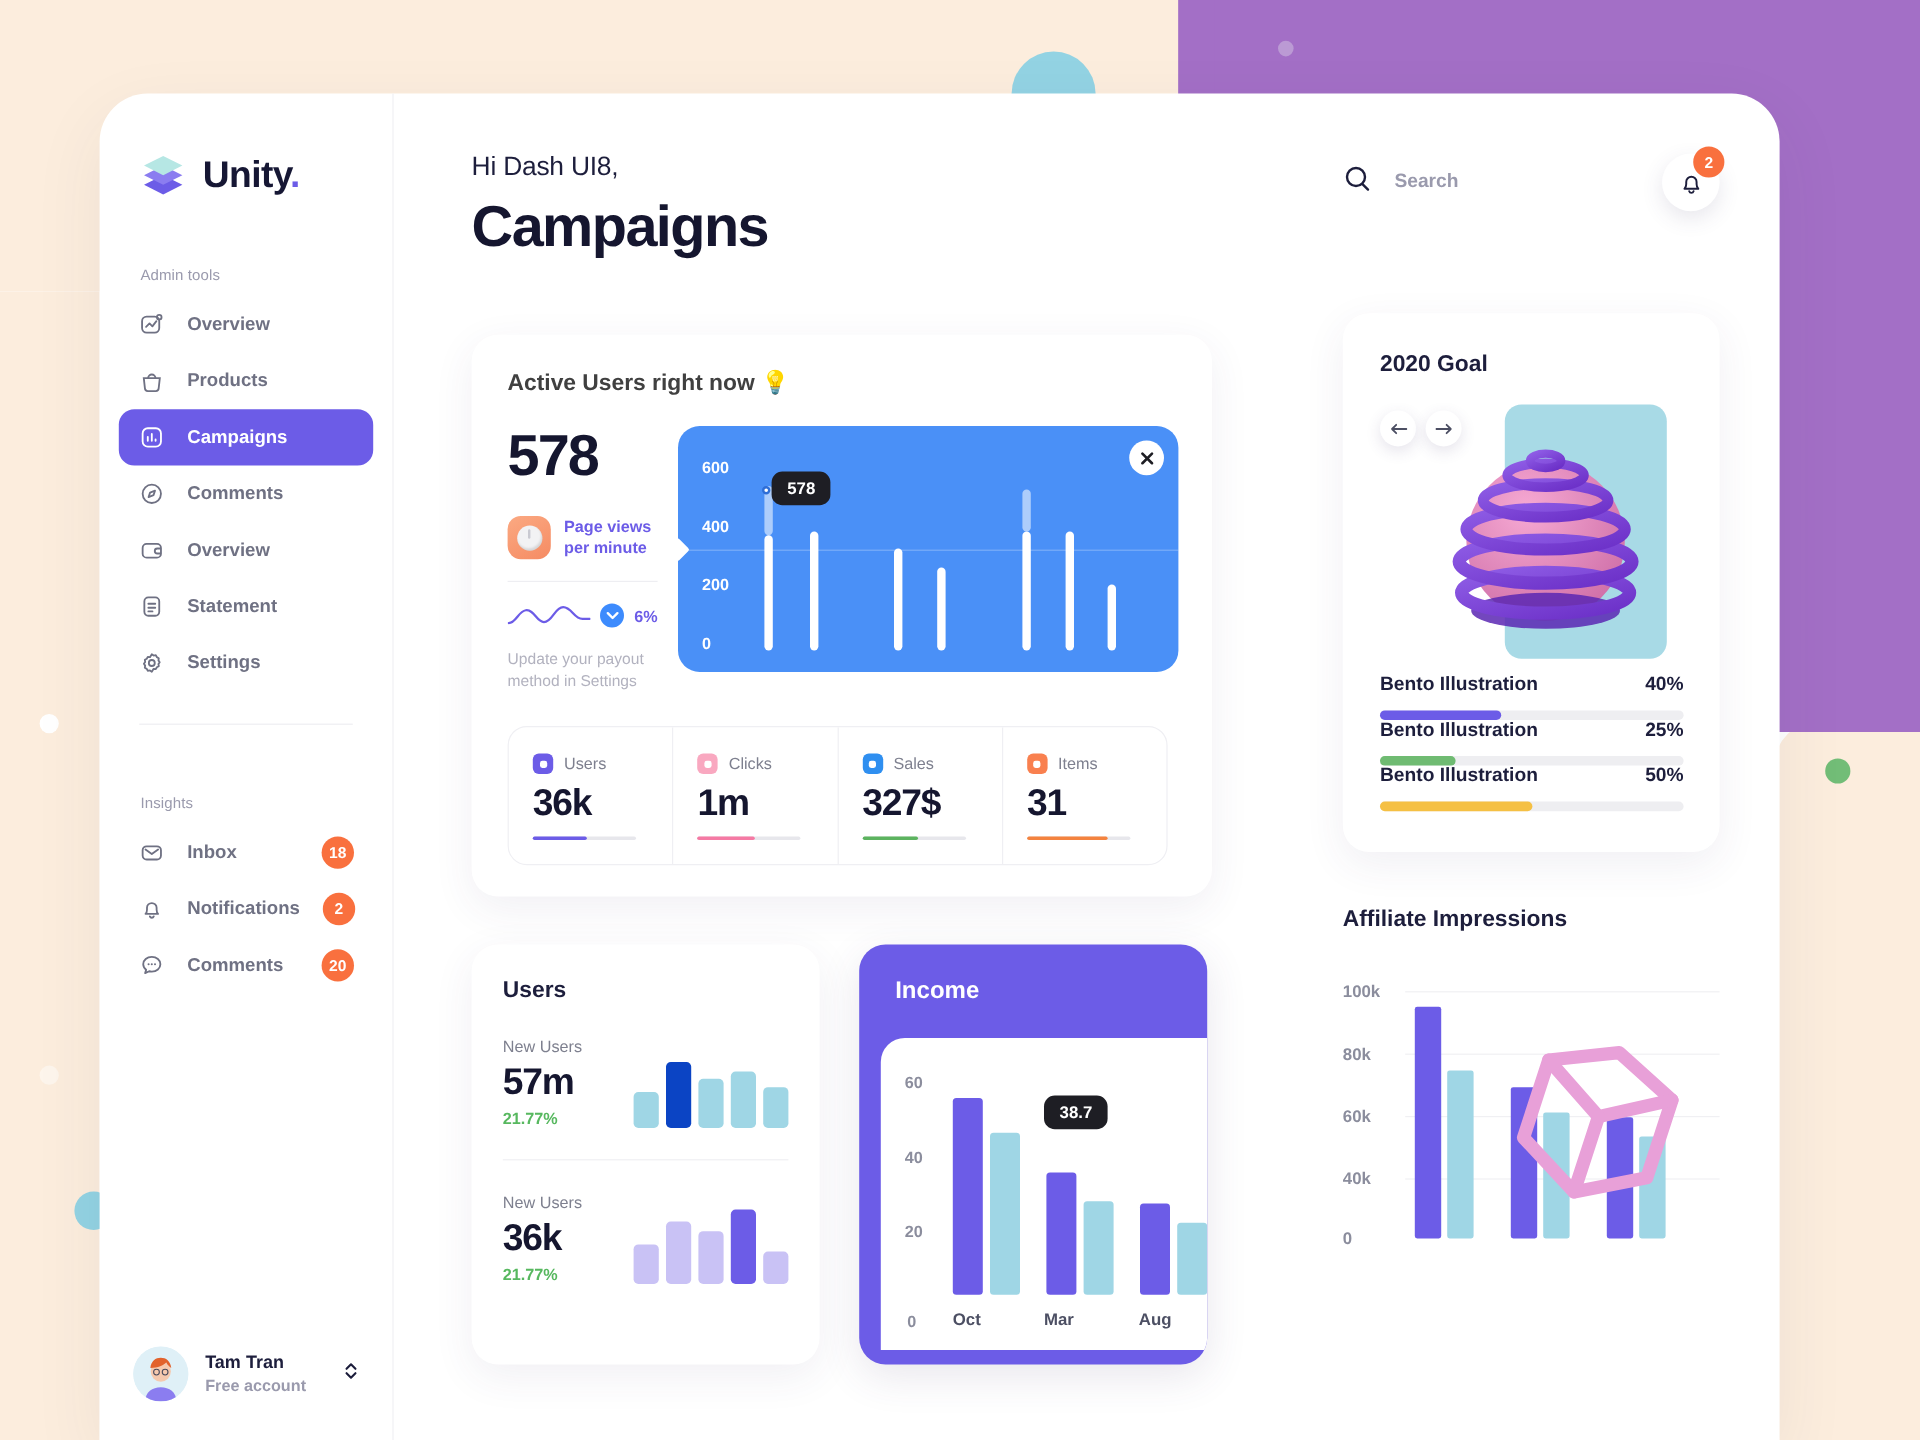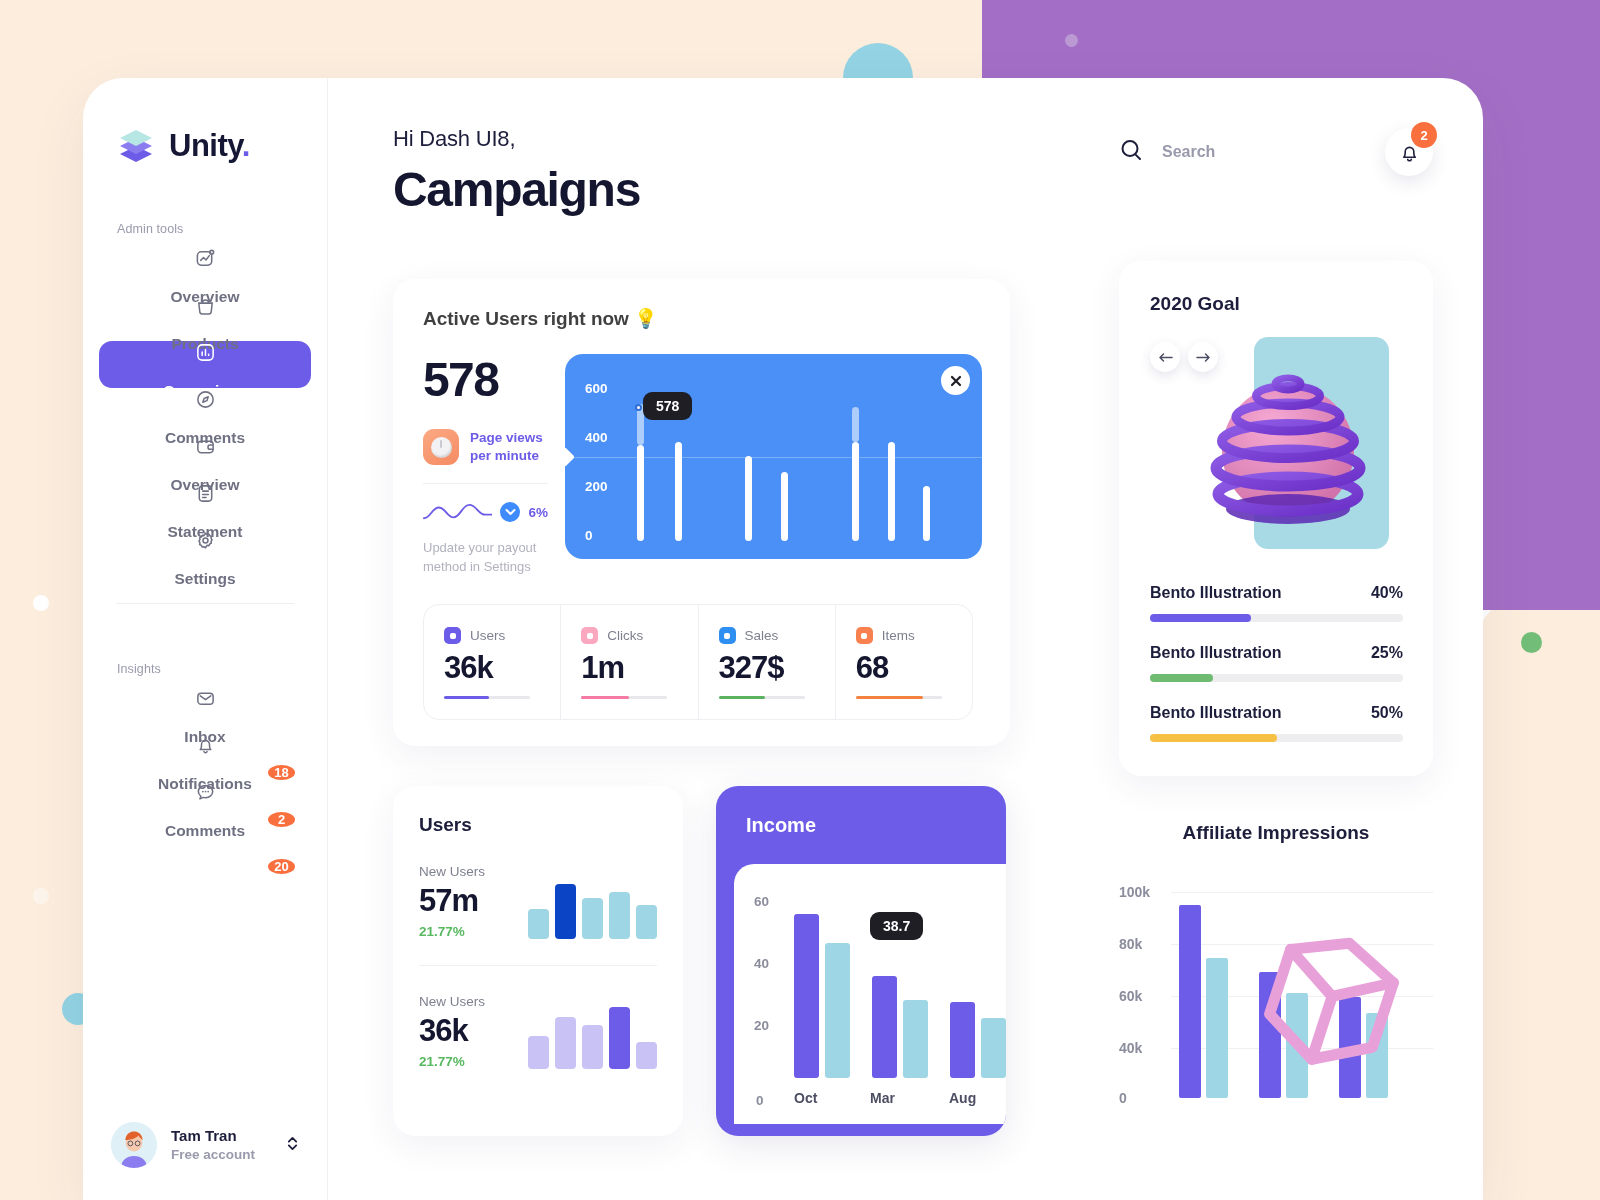--- a/index.html
+++ b/index.html
@@ -58,21 +58,21 @@
   .brand-text { font-size:31px; font-weight:700; color:#161734; letter-spacing:-.5px; }
   .brand-dot { color:#6c5ce7; }
 
   .nav-section-title {
     font-size:12.5px; color:#9a9aad; padding:0 0 0 34px; margin-top:58px; margin-bottom:11px;
     letter-spacing:.1px;
   }
   .nav-item {
     display:flex; align-items:center; gap:19px;
     height:47px; margin:0 16px; padding:0 16px; border-radius:13px;
-    color:#6f7183; font-size:15.5px; font-weight:600; cursor:pointer;flex-direction:column;
+    color:#6f7183; font-size:15.5px; font-weight:600; cursor:pointer;
   }
   .nav-item .ico { width:22px; height:22px; flex:0 0 22px; display:flex; align-items:center; justify-content:center; }
   .nav-item.active { background:#6c5ce7; color:#ffffff; }
   .nav-item .badge {
     margin-left:auto; min-width:27px; height:27px; border-radius:50%;
     background:#f9703e; color:#fff; font-size:13px; font-weight:700;
     display:flex; align-items:center; justify-content:center;
   }
   .nav-divider { height:1px; background:#eeeef2; margin:27px 33px 0 33px; }
 
@@ -201,30 +201,30 @@
   .goal-hero { position:relative; height:225px; margin-top:22px; }
   .arrows { position:absolute; left:0; top:5px; display:flex; gap:8px; z-index:3; }
   .arrow-btn {
     width:30px; height:30px; border-radius:50%; background:#fff;
     box-shadow:0 4px 12px rgba(70,60,110,.14);
     display:flex; align-items:center; justify-content:center; font-size:13px; color:#4c4f63; cursor:pointer;
   }
   .hero-rect { position:absolute; right:14px; top:0; width:135px; height:212px; background:#a8dae6; border-radius:14px; }
   .hero-ball { position:absolute; left:56px; top:26px; width:164px; height:164px; }
 
-  .goal-row { margin-top:22px; }
+  .goal-row { }
   .goal-row:first-of-type { margin-top:26px; }
   .goal-head { display:flex; justify-content:space-between; align-items:baseline; }
   .goal-name { font-size:16px; font-weight:700; color:#1d1e3c; }
   .goal-pct { font-size:16px; font-weight:700; color:#1d1e3c; }
   .goal-track { height:8px; border-radius:5px; background:#eeeef1; margin-top:12px; position:relative; }
   .goal-fill { position:absolute; left:0; top:0; height:100%; border-radius:5px; }
 
   .aff { margin-top:46px; position:relative; }
-  .aff-title { font-size:19px; font-weight:700; color:#1d1e3c;text-align:center; }
+  .aff-title { font-size:19px; font-weight:700; color:#1d1e3c; }
   .aff-chart { position:relative; height:230px; margin-top:48px; }
   .aff-grid { position:absolute; left:52px; right:0; top:0; bottom:24px; }
   .aff-grid .gl { position:absolute; left:0; right:0; height:1px; background:#f0f0f3; }
   .aff-y { position:absolute; left:0; top:0; bottom:24px; width:48px; }
   .aff-y div { position:absolute; font-size:14px; font-weight:600; color:#8b8d9d; }
   .aff-plot { position:absolute; left:60px; right:0; top:0; bottom:24px; }
   .aff-group { position:absolute; bottom:0; height:100%; display:flex; align-items:flex-end; gap:5px; }
   .aff-group span { width:22px; border-radius:2px; display:block; }
   .cube { position:absolute; right:20px; top:30px; width:168px; height:168px; }
 </style>
@@ -520,21 +520,21 @@
                   <i style="width:54%;background:#5cb35f"></i>
                 </div>
             </div>
             <div class="stat">
               <div class="stat-head">
                 <span class="stat-ico" style="background:#f9804f">
                     <i></i>
                   </span>
                 <span class="stat-label">Items</span>
               </div>
-              <div class="stat-val">68</div>
+              <div class="stat-val">31</div>
               <div class="stat-bar">
                   <i style="width:78%;background:#f4833f"></i>
                 </div>
             </div>
           </div>
         </div>
 
         <div class="lower">
 
           <div class="card users-card">

